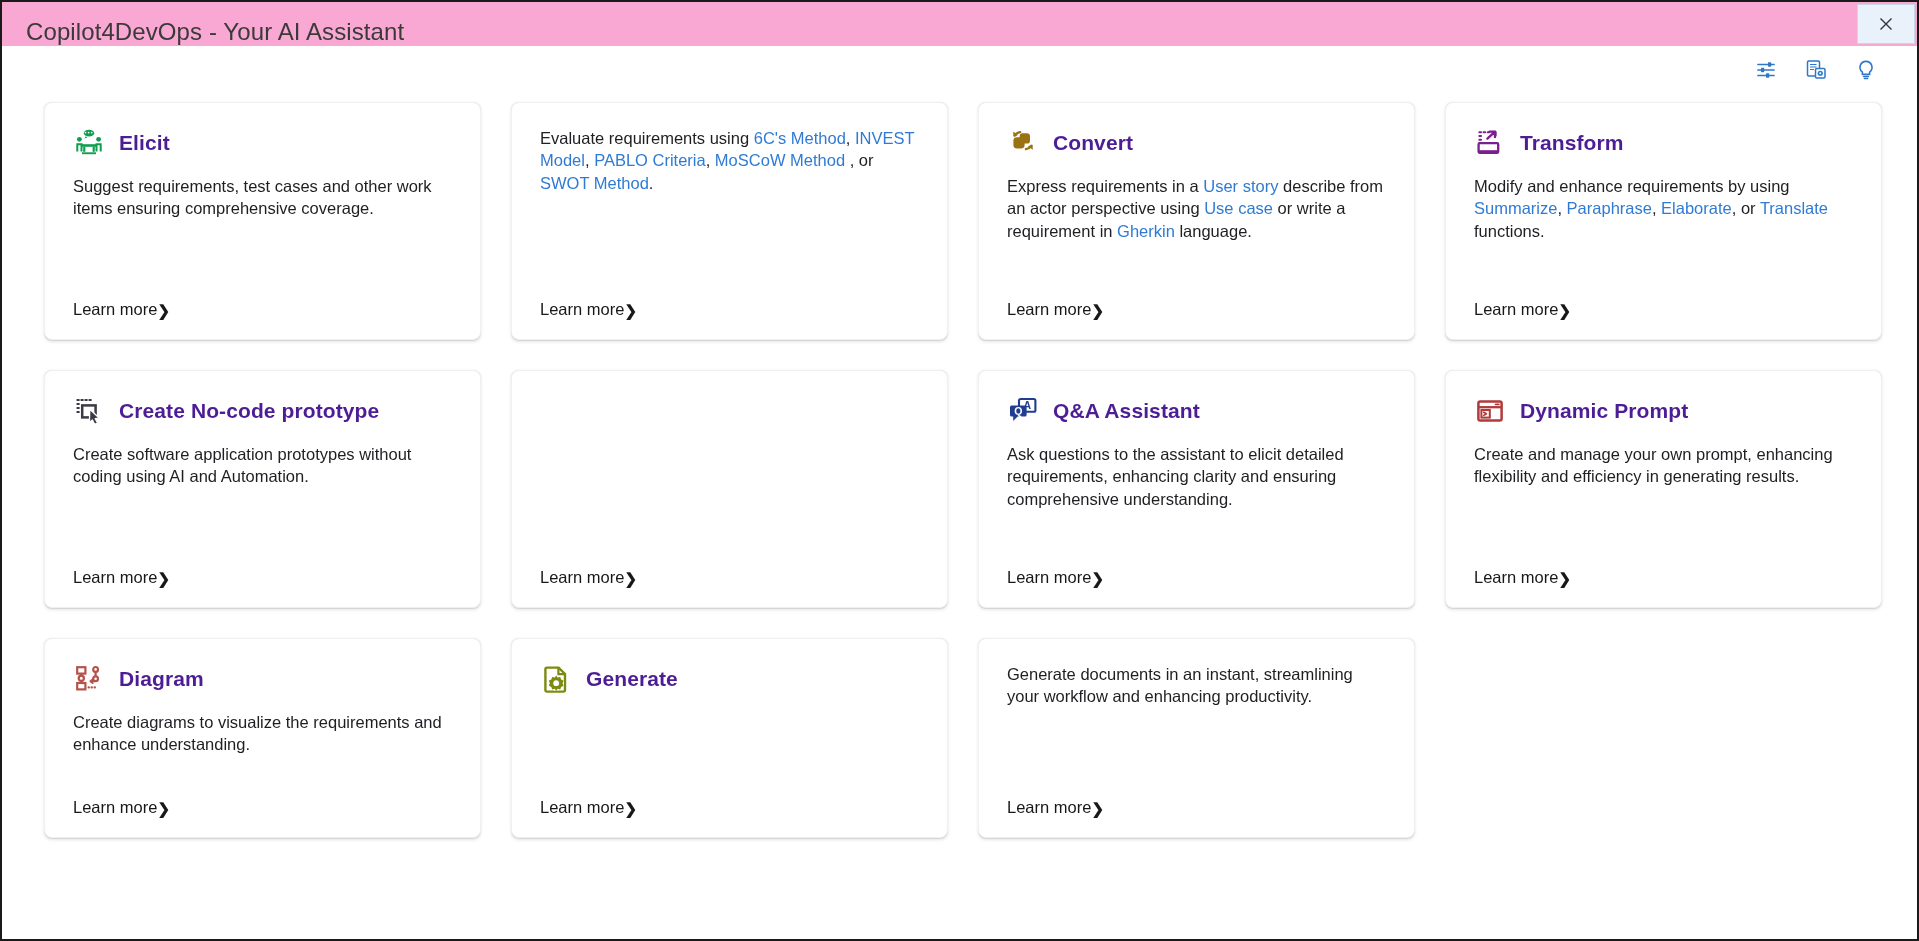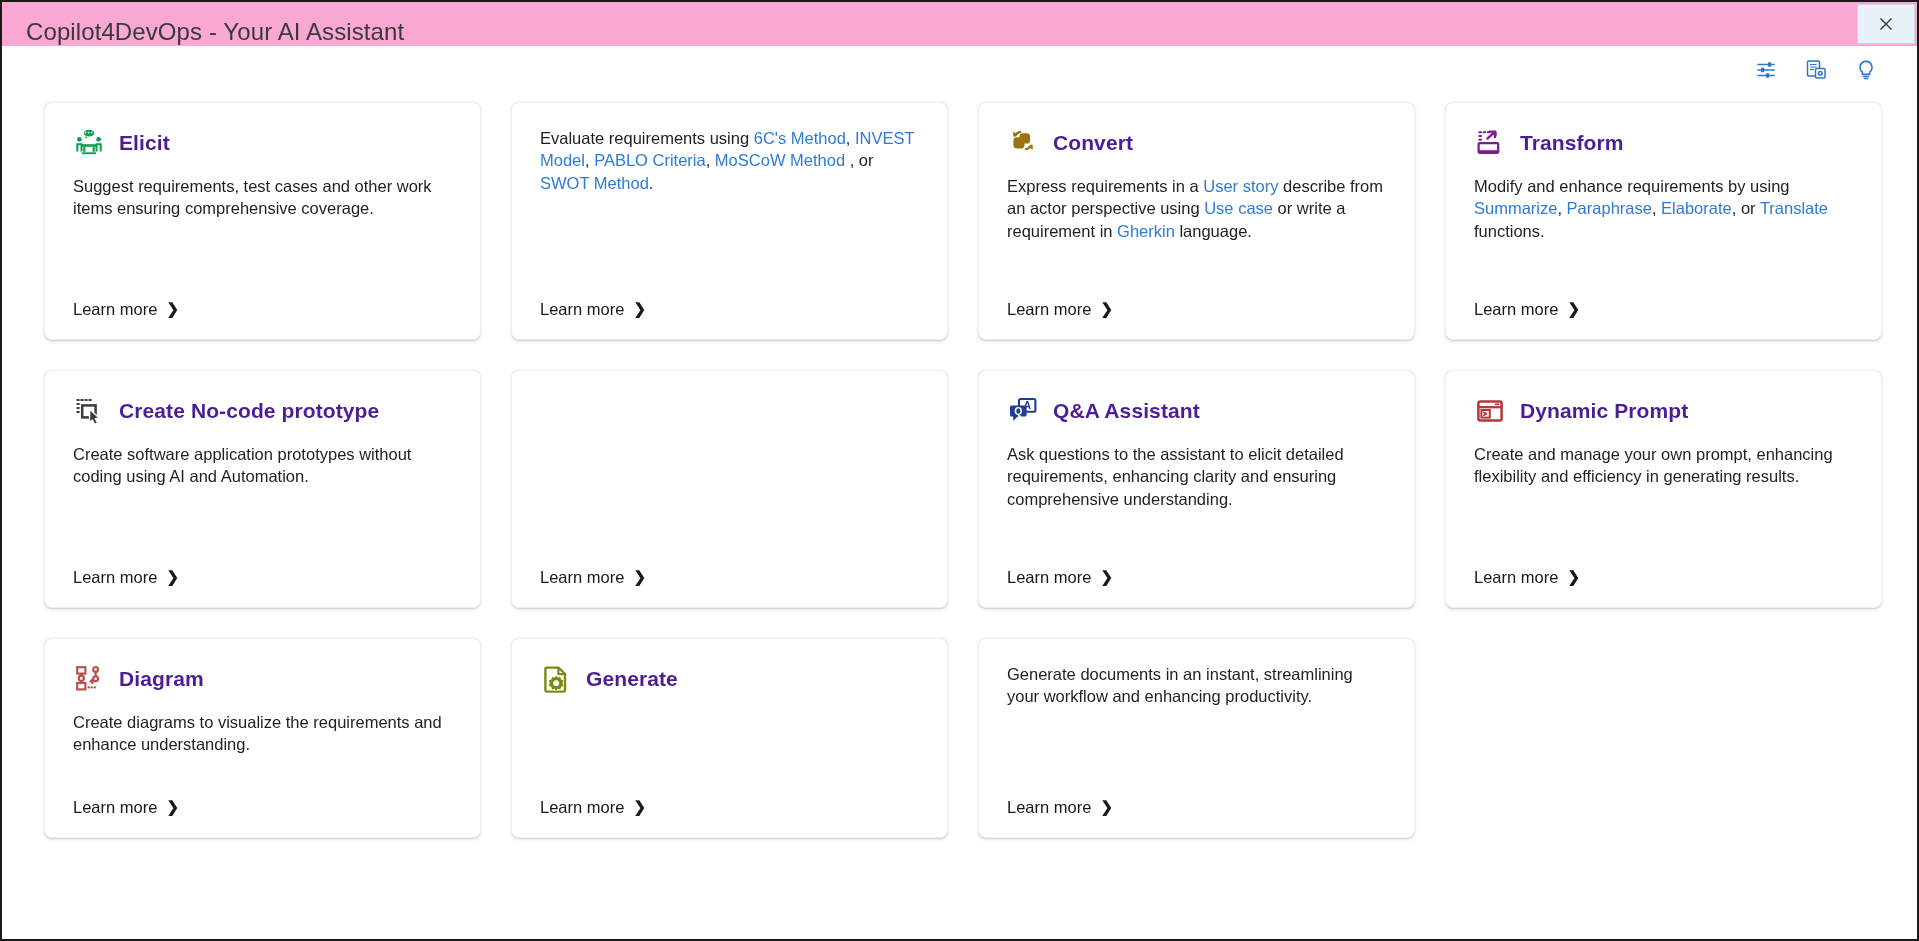--- a/index.html
+++ b/index.html
@@ -115,21 +115,21 @@
     max-width: 385px;
   }
   .card-desc .lnk {
     color: #2f7bd4;
     cursor: pointer;
     text-align: center;
   }
   .card-foot {
     margin-top: auto;
     display: flex;
-    gap: 9px;
+    align-items: center;
     font-size: 16.5px;
     color: #18181b;
   }
   .chev {
     font-size: 15px;
     font-weight: 700;
     line-height: 1;
     display: inline-block;
     transform: translateY(1px);
   }

